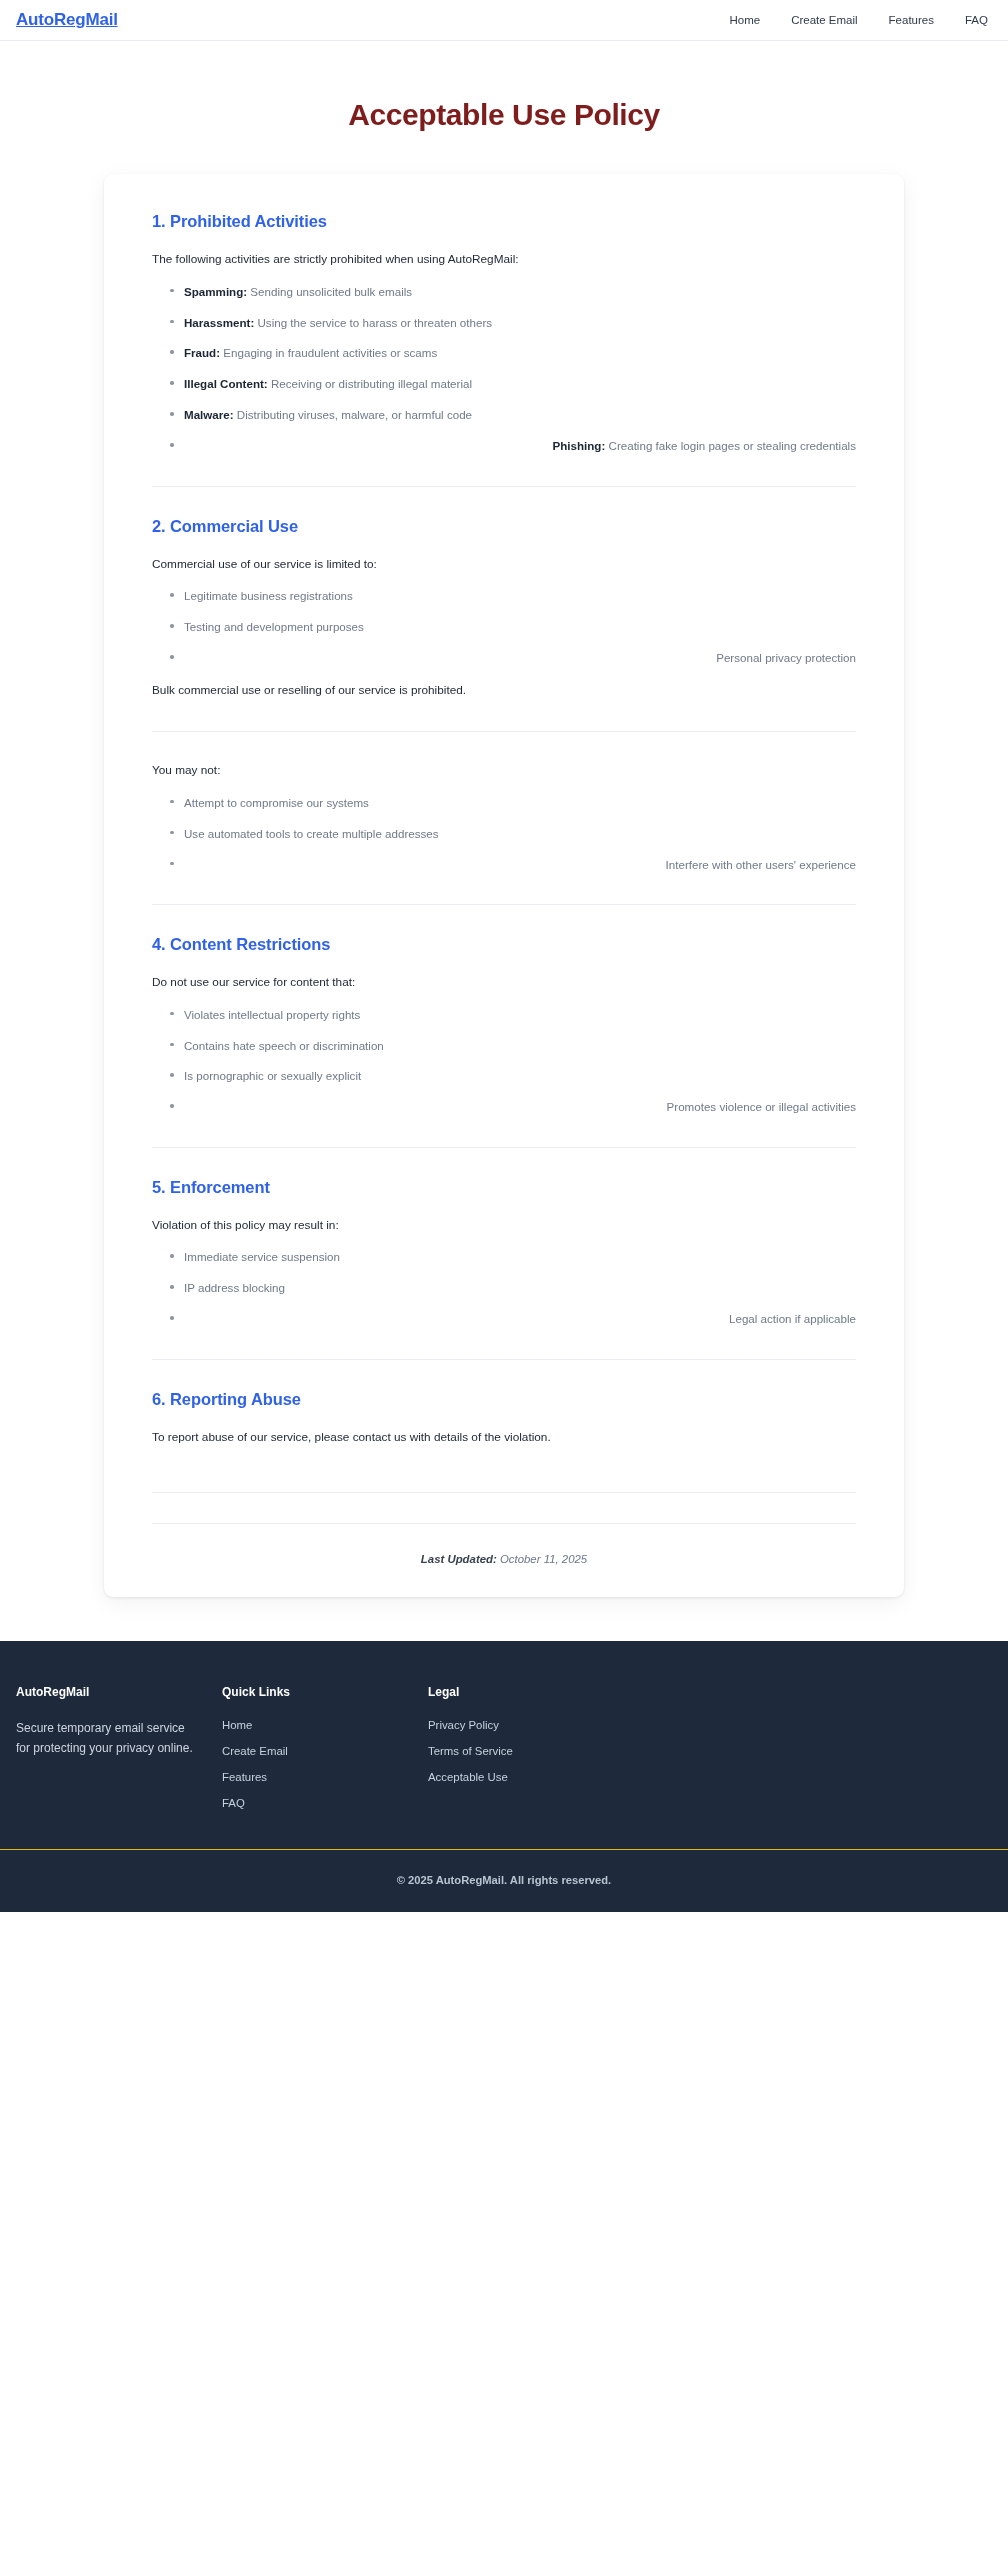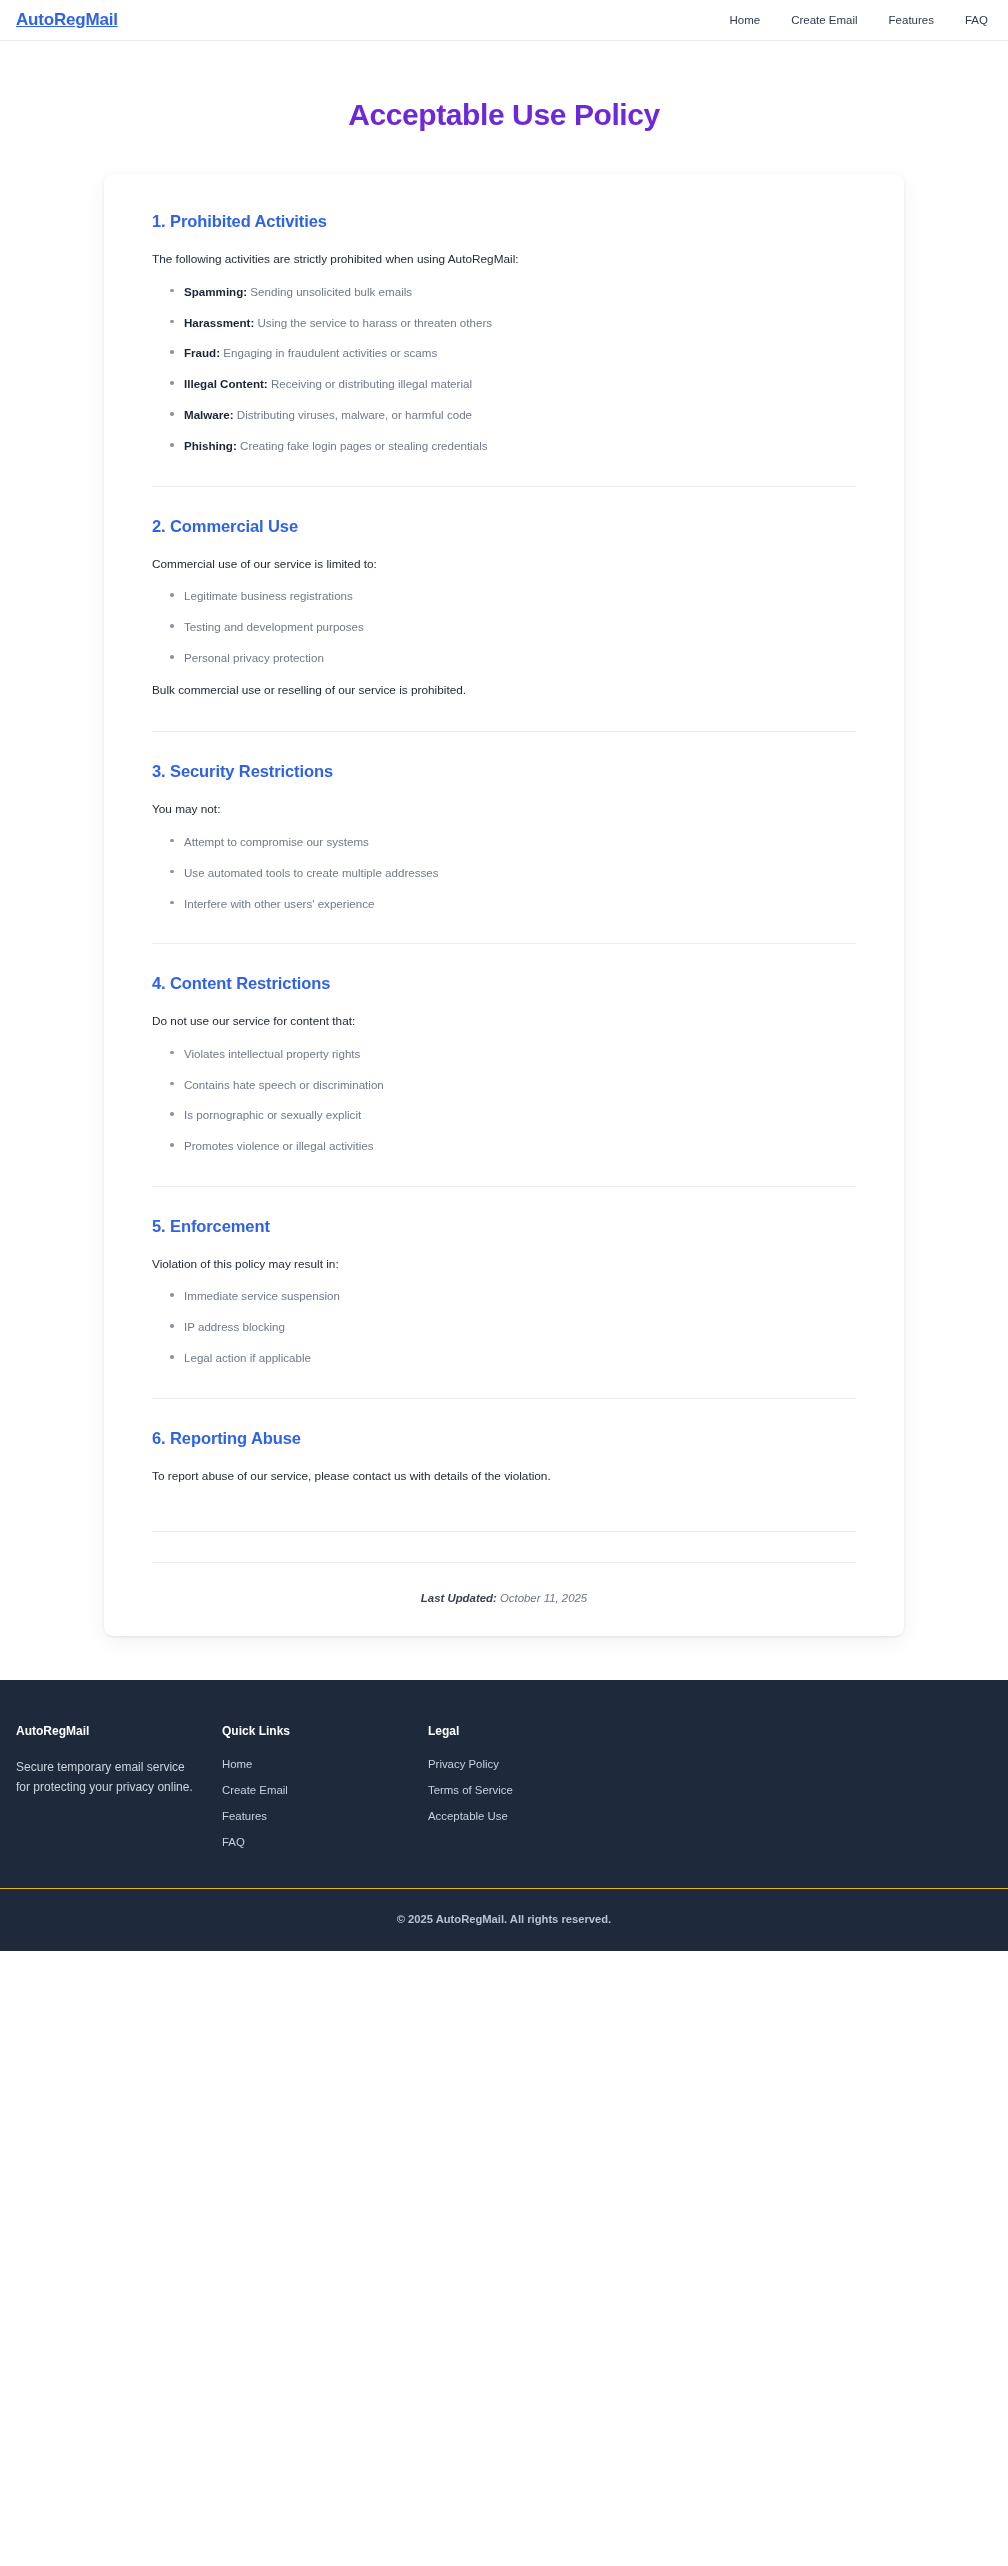--- a/index.html
+++ b/index.html
@@ -42,21 +42,21 @@
     color: #2f3a4a;
     text-decoration: none;
     white-space: nowrap;
   }
 
   
   .page-title {
     text-align: center;
     font-size: 30px;
     font-weight: bold;
-    color: #6d28d9;
+    color: #7f1d1d;
     letter-spacing: -0.4px;
     margin-top: 57px;
     margin-bottom: 0;
   }
 
   
   .card-wrap {
     padding: 42px 0 44px 0;
   }
   .card {
@@ -99,21 +99,21 @@
     padding: 0 0 0 16px;
   }
   ul.bullets li {
     position: relative;
     font-size: 11.6px;
     line-height: 1.5;
     color: #707a89;
     padding: 0 0 0 16px;
     margin-bottom: 13.5px;
   }
-  ul.bullets li:last-child { margin-bottom: 0; }
+  ul.bullets li:last-child { margin-bottom: 0; text-align: right; }
   ul.bullets li::before {
     content: "";
     position: absolute;
     left: 2px;
     top: 6px;
     width: 3.5px;
     height: 3.5px;
     border-radius: 50%;
     background: #8c95a3;
   }
@@ -233,21 +233,20 @@
           <p class="section-intro">Commercial use of our service is limited to:</p>
           <ul class="bullets">
             <li><span>Legitimate business registrations</span></li>
             <li><span>Testing and development purposes</span></li>
             <li><span>Personal privacy protection</span></li>
           </ul>
           <p class="section-outro">Bulk commercial use or reselling of our service is prohibited.</p>
         </section>
         <hr class="divider">
         <section class="section">
-          <h2 class="section-heading">3. Security Restrictions</h2>
           <p class="section-intro">You may not:</p>
           <ul class="bullets">
             <li><span>Attempt to compromise our systems</span></li>
             <li><span>Use automated tools to create multiple addresses</span></li>
             <li><span>Interfere with other users' experience</span></li>
           </ul>
         </section>
         <hr class="divider">
         <section class="section">
           <h2 class="section-heading">4. Content Restrictions</h2>

